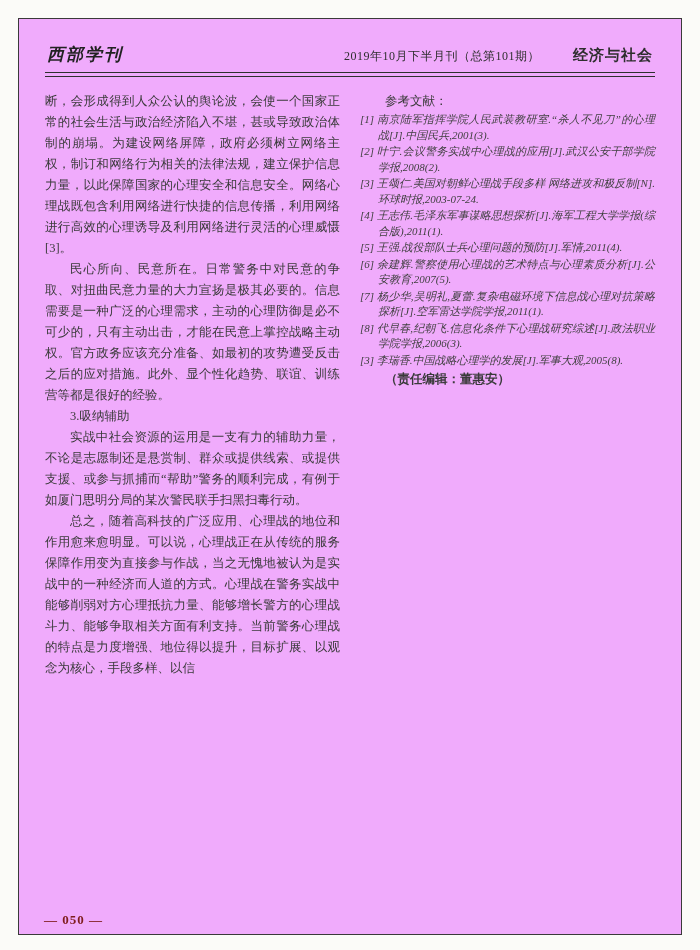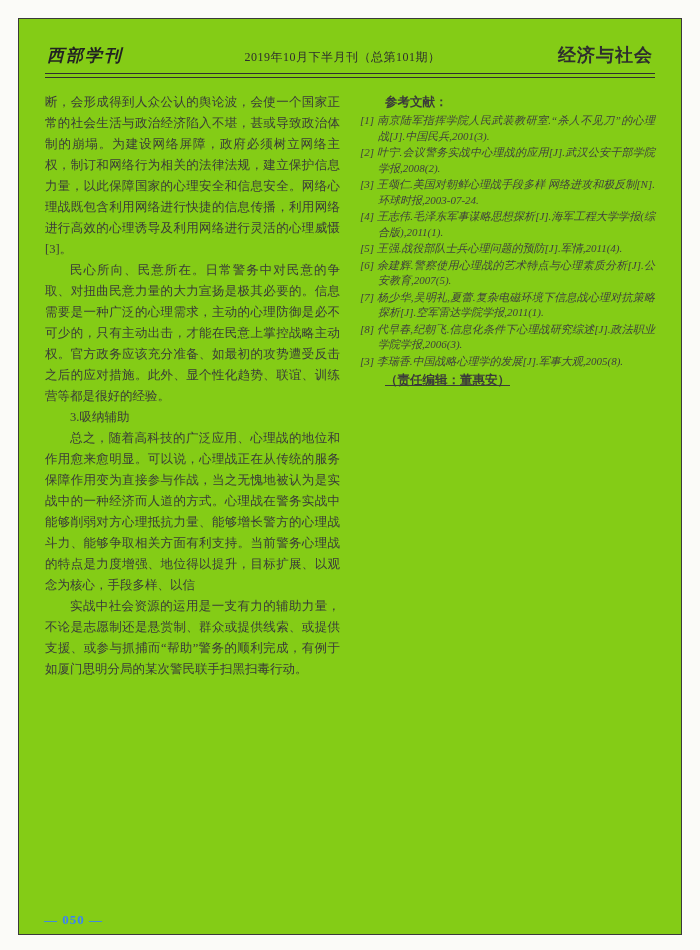--- a/index.html
+++ b/index.html
@@ -7,39 +7,39 @@
     width:700px;height:950px;
     background:#fbfbf8;
     font-family:"Liberation Serif","DejaVu Serif",serif;
     color:#383838;
     position:relative;
     overflow:hidden;
   }
   .page-frame{
     position:absolute;left:18px;top:18px;right:18px;bottom:15px;
     border:1px solid #3a3a3a;
-    background:#84cc16;
+    background:#f0abfc;
     box-sizing:border-box;
     padding:10px 26px 0 26px;
   }
   
   .header-row{
     display:flex;align-items:baseline;justify-content:space-between;
     padding:14px 2px 4px 2px;
   }
   .logo{
     font-weight:bold;font-style:italic;
     font-size:17px;letter-spacing:2px;color:#222;
   }
   .issue-info{
     font-size:12px;color:#2e2e2e;margin-left:4px;letter-spacing:.5px;
-    flex:1;text-align:center;
+    flex:1;text-align:right;
   }
   .section-label{
-    font-size:18px;color:#2e2e2e;letter-spacing:1px;font-weight:bold;
+    font-size:15px;color:#2e2e2e;letter-spacing:1px;font-weight:bold;margin-left:33px;
   }
   .header-divider{
     height:3px;
     border-top:1.5px solid #2f2f2f;
     border-bottom:1px solid #2f2f2f;
     margin:2px 0 0 0;
   }
   
   .columns{
     display:flex;gap:20px;margin-top:14px;
@@ -53,21 +53,21 @@
     color:#3a3a3a;
   }
   .body-text p.continued{text-indent:0;}
   .subheading{
     margin:0;font-size:12.5px;line-height:21px;text-indent:2em;
     font-weight:normal;color:#3a3a3a;
   }
   
   .refs-title{
     margin:14px 0 2px 0;font-size:12.5px;line-height:20px;
-    font-weight:bold;color:#2f2f2f;
+    font-weight:normal;color:#2f2f2f;
     font-family:"Liberation Sans","DejaVu Sans",sans-serif;
   }
   ul.refs{
     list-style:none;margin:0;padding:0;
   }
   ul.refs li{
     font-size:11px;line-height:15.5px;
     font-style:italic;
     color:#3f3f3f;
     text-align:justify;
@@ -87,48 +87,47 @@
     font-family:"Liberation Sans","DejaVu Sans",sans-serif;
     color:#2e2e2e;
   }
   .author-bio{font-style:italic;}
   .editor-line{
     margin:6px 6px 0 0;
     font-size:12px;line-height:20px;
     text-align:right;font-weight:bold;
     font-family:"Liberation Sans","DejaVu Sans",sans-serif;
     color:#2d2d2d;
-    text-decoration:underline;
   }
   
   .footer{
     position:absolute;left:44px;bottom:22px;
-    font-size:13px;font-weight:bold;letter-spacing:1px;color:#3b82f6;
+    font-size:13px;font-weight:bold;letter-spacing:1px;color:#7f1d1d;
   }
 </style>
 </head>
 <body>
 
 <div class="page-frame">
 
   <div class="header-row">
     <span class="logo">西部学刊</span>
     <span class="issue-info">2019年10月下半月刊（总第101期）</span>
     <span class="section-label">经济与社会</span>
   </div>
   <div class="header-divider"></div>
 
   <div class="columns">
 
     <div class="col body-text">
       <p class="continued">断，会形成得到人众公认的舆论波，会使一个国家正常的社会生活与政治经济陷入不堪，甚或导致政治体制的崩塌。为建设网络屏障，政府必须树立网络主权，制订和网络行为相关的法律法规，建立保护信息力量，以此保障国家的心理安全和信息安全。网络心理战既包含利用网络进行快捷的信息传播，利用网络进行高效的心理诱导及利用网络进行灵活的心理威慑[3]。</p>
       <p>民心所向、民意所在。日常警务中对民意的争取、对扭曲民意力量的大力宣扬是极其必要的。信息需要是一种广泛的心理需求，主动的心理防御是必不可少的，只有主动出击，才能在民意上掌控战略主动权。官方政务应该充分准备、如最初的攻势遭受反击之后的应对措施。此外、显个性化趋势、联谊、训练营等都是很好的经验。</p>
       <p class="subheading">3.吸纳辅助</p>
+      <p>实战中社会资源的运用是一支有力的辅助力量，不论是志愿制还是悬赏制、群众或提供线索、或提供支援、或参与抓捕而“帮助”警务的顺利完成，有例于如厦门思明分局的某次警民联手扫黑扫毒行动。</p>
       <p>总之，随着高科技的广泛应用、心理战的地位和作用愈来愈明显。可以说，心理战正在从传统的服务保障作用变为直接参与作战，当之无愧地被认为是实战中的一种经济而人道的方式。心理战在警务实战中能够削弱对方心理抵抗力量、能够增长警方的心理战斗力、能够争取相关方面有利支持。当前警务心理战的特点是力度增强、地位得以提升，目标扩展、以观念为核心，手段多样、以信</p>
-      <p>实战中社会资源的运用是一支有力的辅助力量，不论是志愿制还是悬赏制、群众或提供线索、或提供支援、或参与抓捕而“帮助”警务的顺利完成，有例于如厦门思明分局的某次警民联手扫黑扫毒行动。</p>
     </div>
 
     <div class="col body-text">
 
       <p class="refs-title">参考文献：</p>
       <ul class="refs">
         <li>[1] 南京陆军指挥学院人民武装教研室.“杀人不见刀”的心理战[J].中国民兵,2001(3).</li>
         <li>[2] 叶宁.会议警务实战中心理战的应用[J].武汉公安干部学院学报,2008(2).</li>
         <li>[3] 王颂仁.美国对朝鲜心理战手段多样 网络进攻和极反制[N].环球时报,2003-07-24.</li>
         <li>[4] 王志伟.毛泽东军事谋略思想探析[J].海军工程大学学报(综合版),2011(1).</li>

